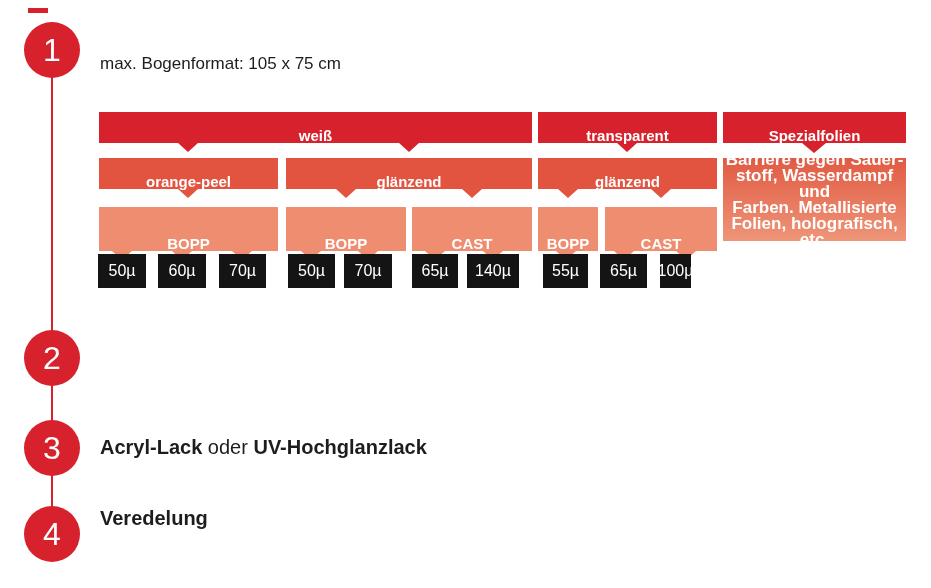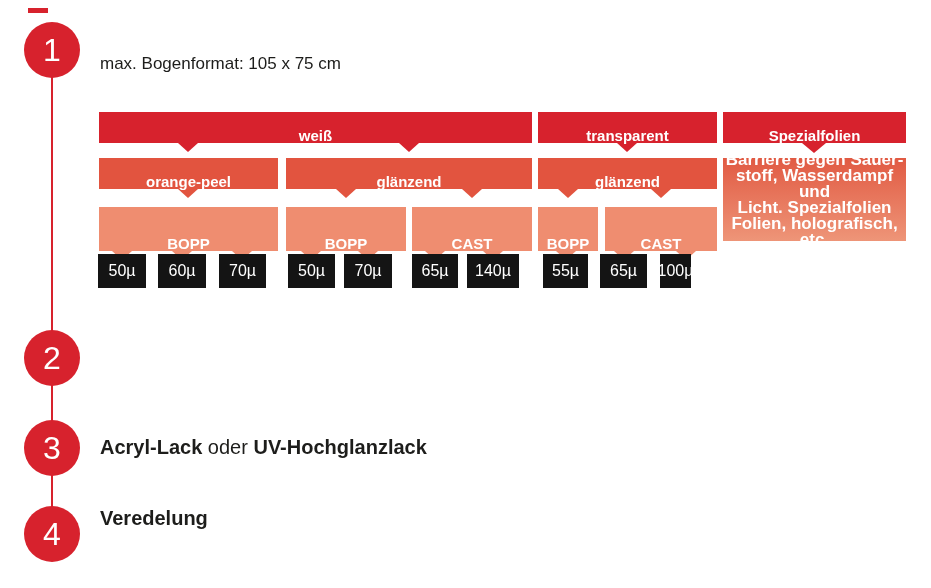--- a/index.html
+++ b/index.html
@@ -100,21 +100,21 @@
     <i class="arr" style="left:186px"></i>
   </div>
   <div class="bar orange" style="left:538px; top:158px; width:179px">
     <span class="lbl">glänzend</span>
     <i class="arr" style="left:30px"></i>
     <i class="arr" style="left:123px"></i>
   </div>
   <div class="info">
     <span>Barriere gegen Sauer-</span>
     <span>stoff, Wasserdampf und</span>
-    <span>Licht. Spezialfolien</span>
+    <span>Farben. Metallisierte</span>
     <span>Folien, holografisch, etc.</span>
   </div>
 
   <div class="bar salmon" style="left:99px; top:207px; width:179px">
     <span class="lbl">BOPP</span>
     <i class="arr" style="left:23px"></i>
     <i class="arr" style="left:83px"></i>
     <i class="arr" style="left:143px"></i>
   </div>
   <div class="bar salmon" style="left:286px; top:207px; width:120px">

